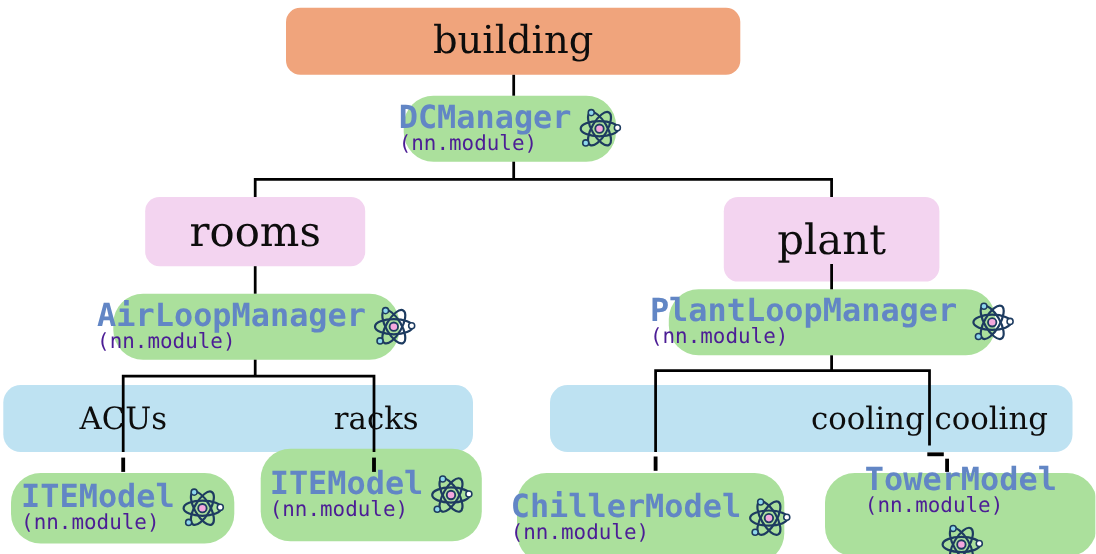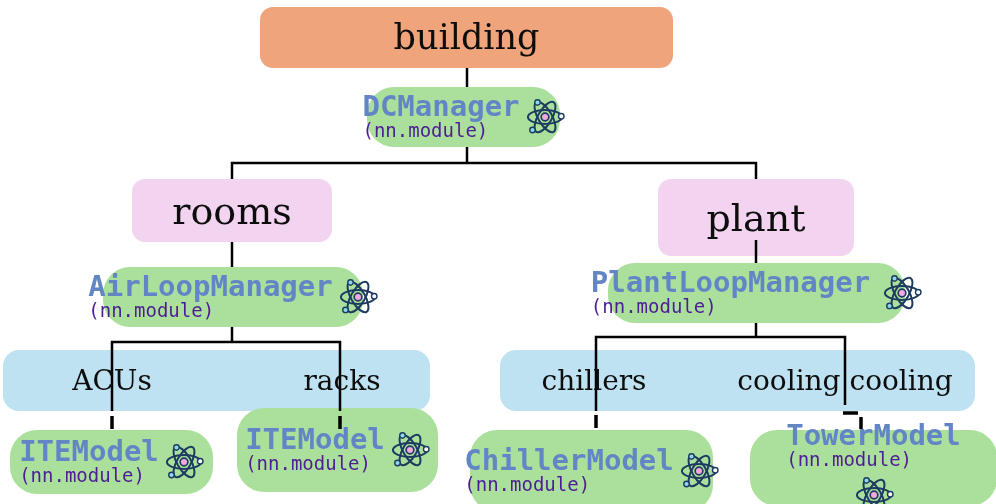--- a/index.html
+++ b/index.html
@@ -115,21 +115,20 @@
     <svg class="atom">
         <use href="#atom"></use>
       </svg>
   </div>
 
   <div class="box bluebar" style="left:3px;top:350px;width:427px;height:61px;"></div>
   <div class="box bluebar" style="left:500px;top:350px;width:475px;height:61px;"></div>
 
   <span class="blue-label" style="left:112px;">ACUs</span>
   <span class="blue-label" style="left:342px;">racks</span>
-  <span class="blue-label" style="left:594px;">chillers</span>
   <span class="blue-label" style="left:845px;">cooling cooling</span>
 
   <div class="gbox" style="left:10px;top:430px;width:203px;height:64px;">
     <div class="gtext">
       <span class="cls">ITEModel</span>
       <span class="mod">(nn.module)</span>
     </div>
     <svg class="atom">
         <use href="#atom"></use>
       </svg>

